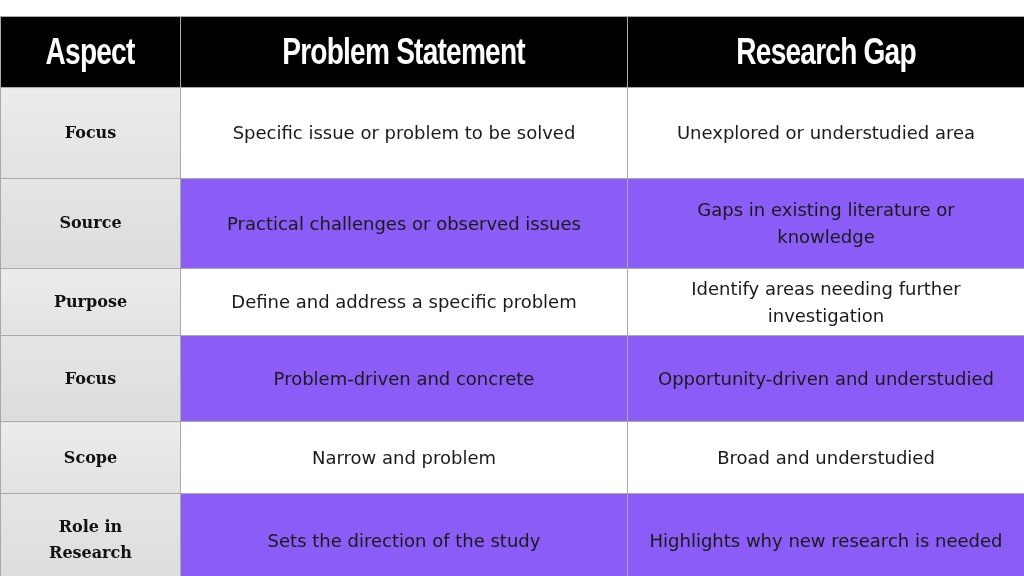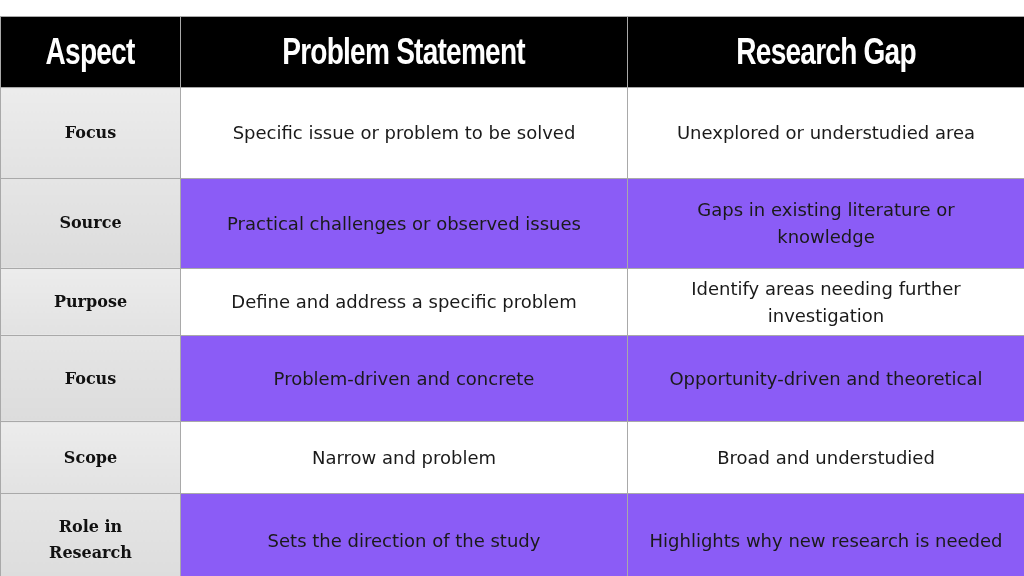--- a/index.html
+++ b/index.html
@@ -55,21 +55,21 @@
       <td class="cell">Gaps in existing literature or knowledge</td>
     </tr>
     <tr class="row-odd" style="height:63px">
       <td class="aspect">Purpose</td>
       <td class="cell">Define and address a specific problem</td>
       <td class="cell">Identify areas needing further investigation</td>
     </tr>
     <tr class="row-even" style="height:81px">
       <td class="aspect">Focus</td>
       <td class="cell">Problem-driven and concrete</td>
-      <td class="cell">Opportunity-driven and theoretical</td>
+      <td class="cell">Opportunity-driven and understudied</td>
     </tr>
     <tr class="row-odd" style="height:67px">
       <td class="aspect">Scope</td>
       <td class="cell">Narrow and problem</td>
       <td class="cell">Broad and understudied</td>
     </tr>
     <tr class="row-even" style="height:88px">
       <td class="aspect">Role in Research</td>
       <td class="cell">Sets the direction of the study</td>
       <td class="cell">Highlights why new research is needed</td>

